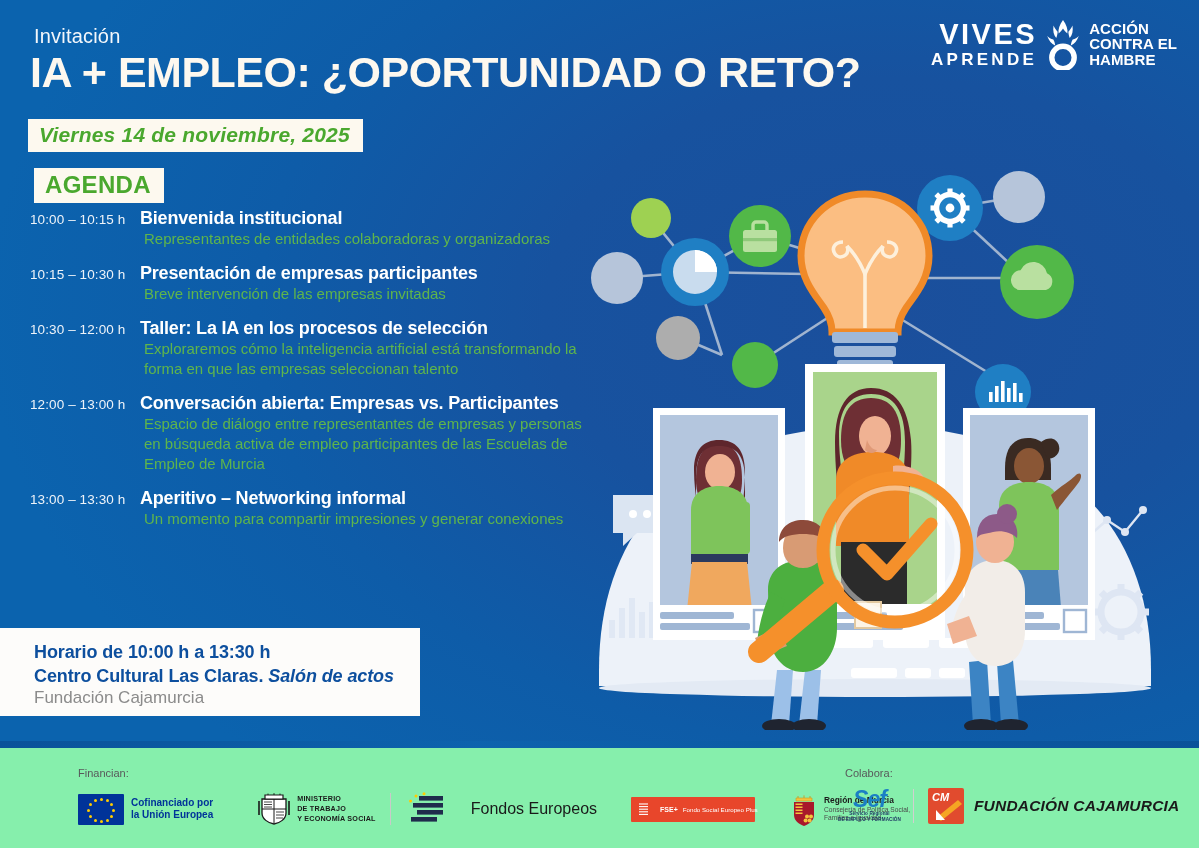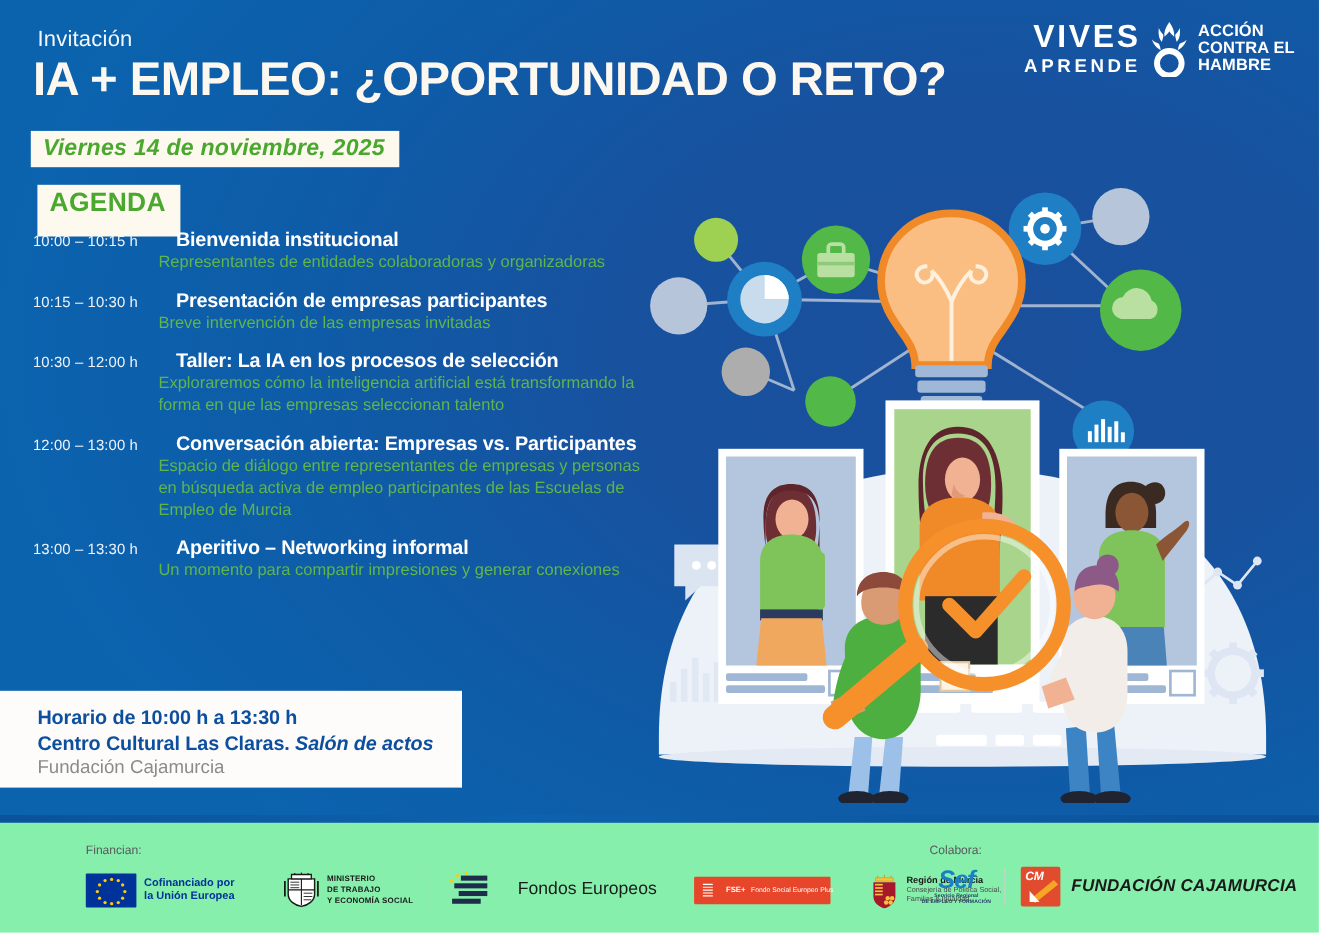--- a/index.html
+++ b/index.html
@@ -39,21 +39,21 @@
   .date-badge{
     position:absolute;left:28px;top:119px;
     background:#fdf9ef;color:#4aa82e;
     font-size:21px;font-weight:700;font-style:italic;
     padding:4px 13px 5px 11px;letter-spacing:.2px;
   }
   .agenda-badge{
     position:absolute;left:34px;top:168px;
     background:#fdf9ef;color:#4aa82e;
     font-size:24px;font-weight:700;
-    padding:3px 13px 16px 11px;letter-spacing:.3px;
+    padding:3px 13px 4px 11px;letter-spacing:.3px;
   }
 
   
   .brand-logo{
     position:absolute;right:22px;top:18px;
     display:flex;align-items:center;gap:7px;
   }
   .brand-vives{
     text-align:right;color:#ffffff;line-height:1;
   }
@@ -61,21 +61,21 @@
   .brand-vives .l2{font-size:17px;font-weight:700;letter-spacing:3.3px;display:block;margin-top:2px;}
   .brand-mark{width:38px;height:52px;position:relative;}
   .brand-acch{
     color:#ffffff;line-height:1.04;font-weight:700;font-size:15px;letter-spacing:.1px;
   }
   .brand-acch span{display:block;}
 
   
   .agenda-list{position:absolute;left:30px;top:208px;width:560px;}
   .ag-item{position:relative;margin-bottom:14px;}
-  .ag-row{display:flex;align-items:baseline;gap:20px;}
+  .ag-row{display:flex;align-items:baseline;}
   .ag-time{
     width:108px;flex:0 0 108px;text-align:left;
     color:#eef3f9;font-size:13.5px;font-weight:400;letter-spacing:.1px;
     white-space:nowrap;
   }
   .ag-title{
     color:#ffffff;font-size:18px;font-weight:700;letter-spacing:-.2px;
     margin-left:2px;
   }
   .ag-desc{

